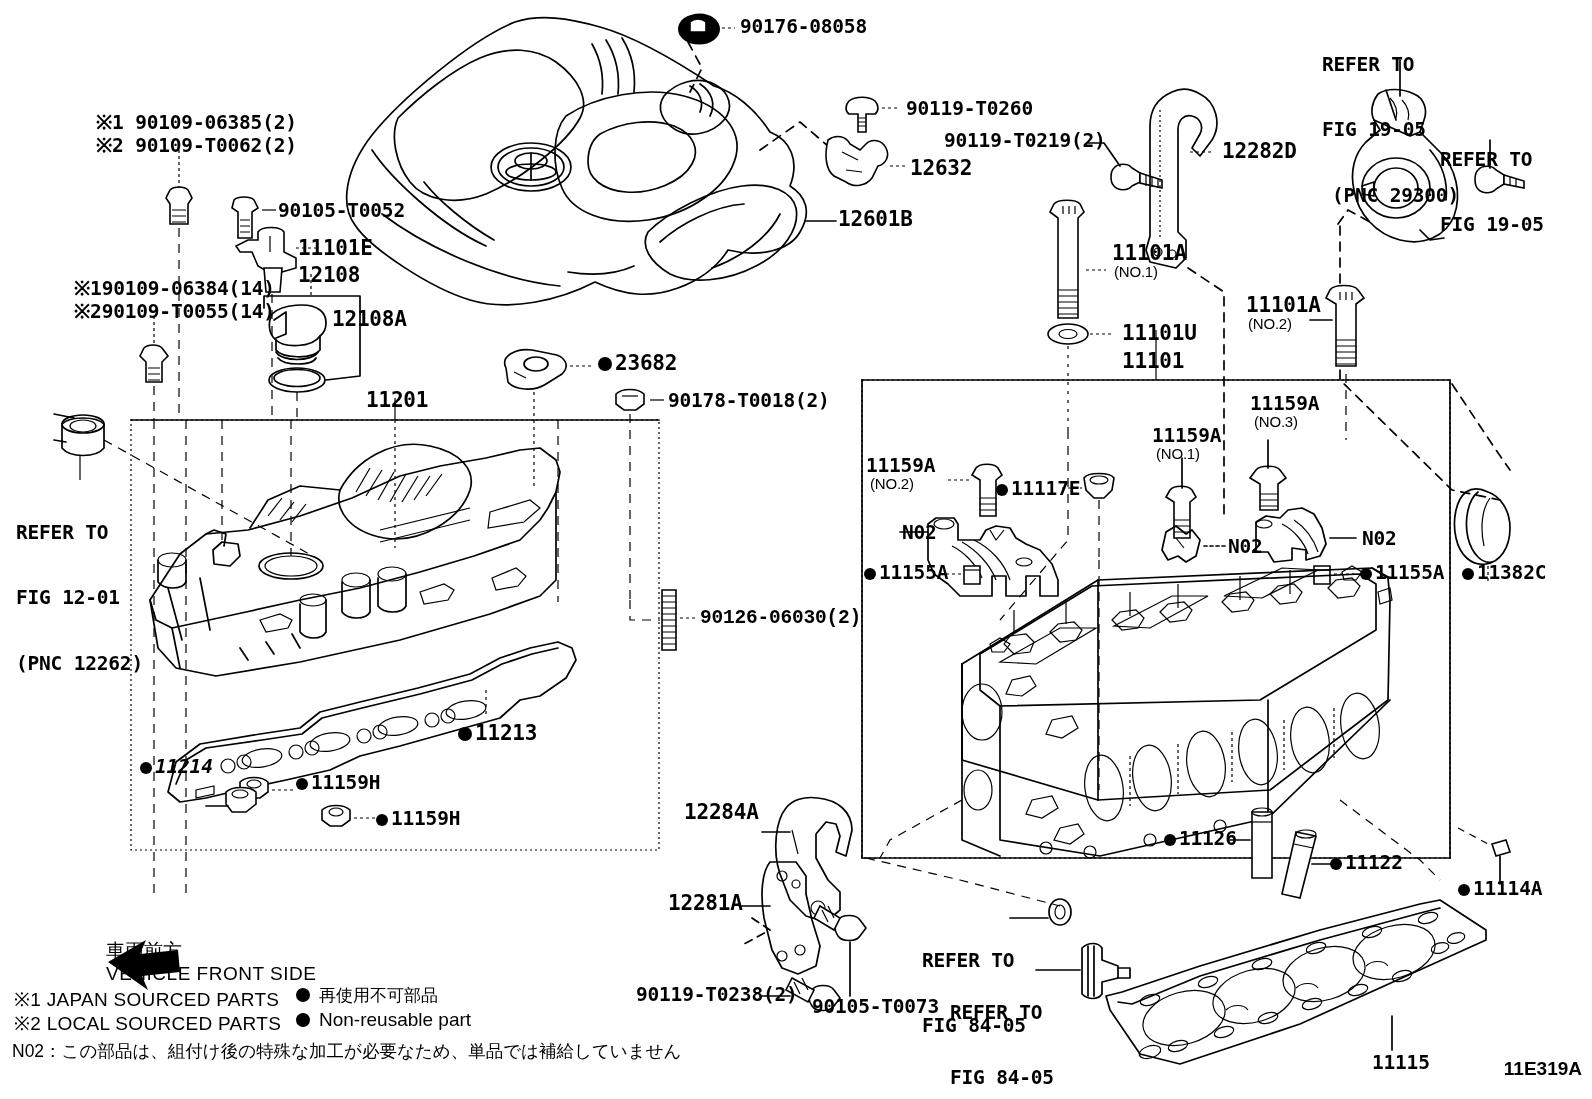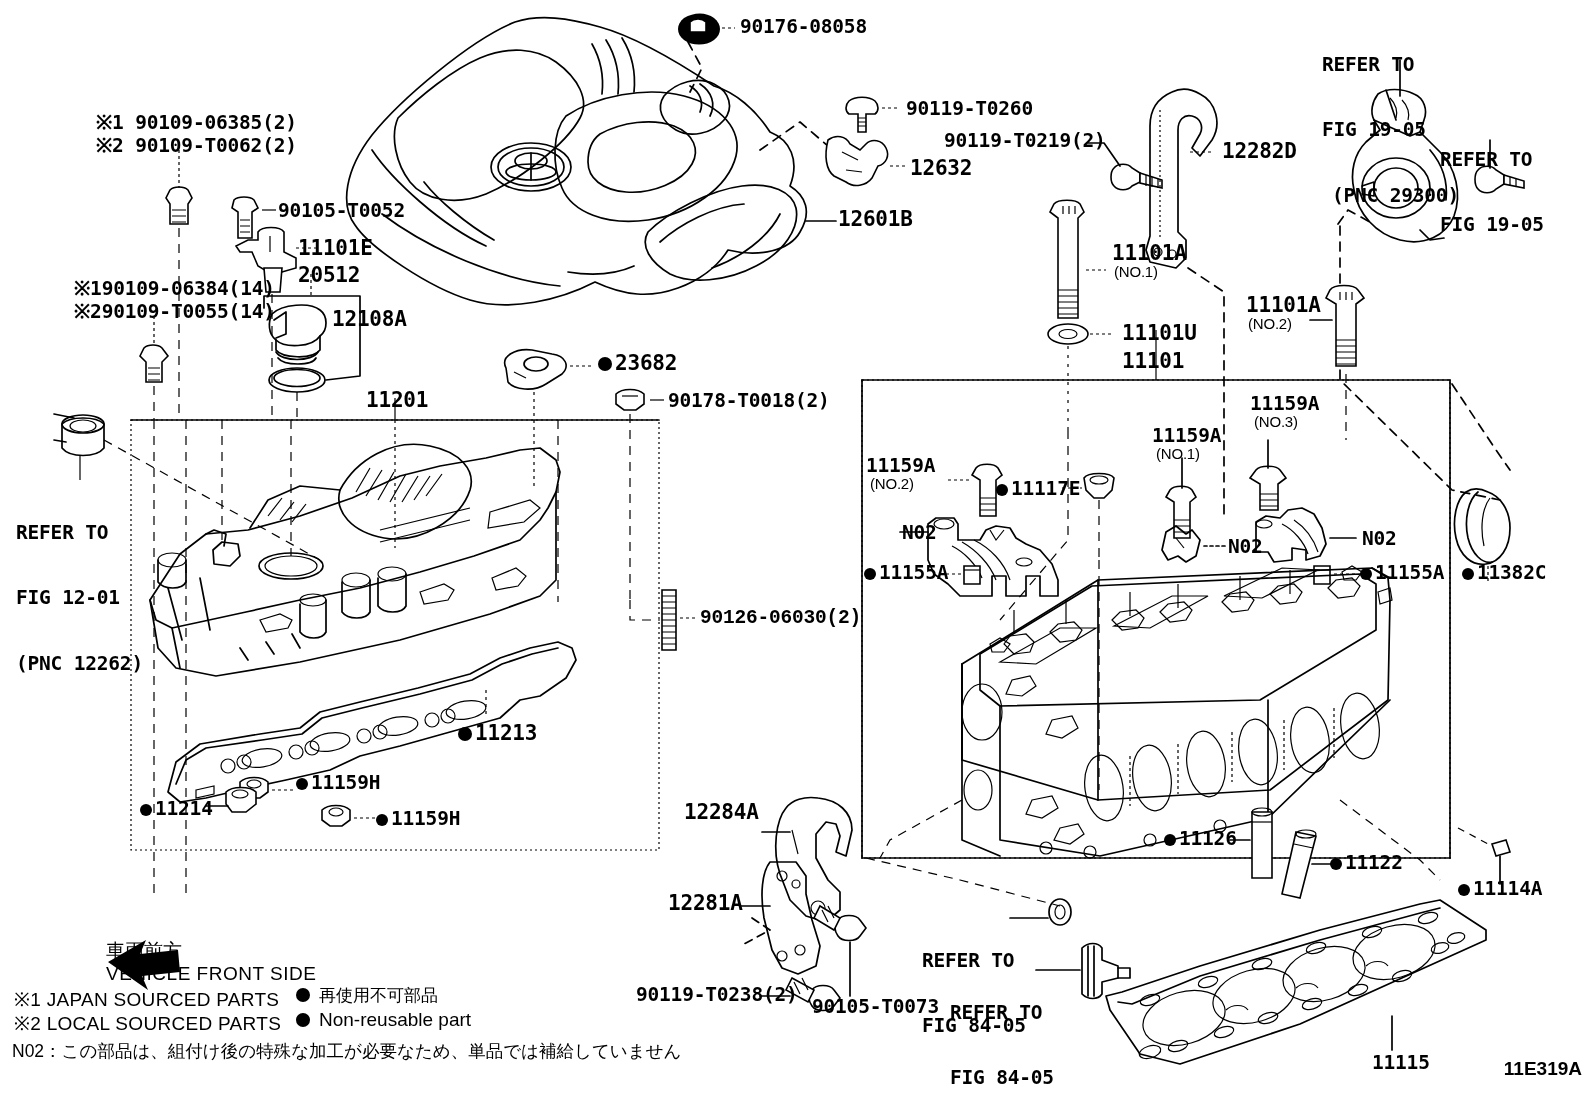--- a/index.html
+++ b/index.html
@@ -588,32 +588,32 @@
   <div class="lbl s22" style="left:838px;top:208px;">12601B</div>
   <div class="lbl s22" style="left:1222px;top:140px;">12282D</div>
 
   <div class="lbl s20" style="left:96px;top:112px;">※1 90109-06385(2)</div>
   <div class="lbl s20" style="left:96px;top:135px;">※2 90109-T0062(2)</div>
   <div class="lbl s20" style="left:74px;top:278px;">※190109-06384(14)</div>
   <div class="lbl s20" style="left:74px;top:301px;">※290109-T0055(14)</div>
 
   <div class="lbl s20" style="left:278px;top:200px;">90105-T0052</div>
   <div class="lbl s22" style="left:298px;top:237px;">11101E</div>
-  <div class="lbl s22" style="left:298px;top:264px;">20512</div>
+  <div class="lbl s22" style="left:298px;top:264px;">12108</div>
   <div class="lbl s22" style="left:332px;top:308px;">12108A</div>
 
   <div class="lbl s22" style="left:598px;top:352px;"><span class="dot"></span><span>23682</span></div>
   <div class="lbl s20" style="left:668px;top:390px;">90178-T0018(2)</div>
   <div class="lbl s22" style="left:366px;top:389px;">11201</div>
   <div class="lbl s20" style="left:700px;top:608px;font-family:Liberation Mono, monospace;">90126-06030(2)</div>
 
   <div class="lbl s22" style="left:458px;top:722px;"><span class="dot"></span><span>11213</span></div>
   <div class="lbl s20" style="left:296px;top:772px;"><span class="dot dot-sm"></span><span>11159H</span></div>
   <div class="lbl s20" style="left:376px;top:808px;"><span class="dot dot-sm"></span><span>11159H</span></div>
-  <div class="lbl s20" style="left:140px;top:798px;"><span class="dot dot-sm"></span><span>11214</span></div>
+  <div class="lbl s20" style="left:140px;top:756px;font-style:italic;"><span class="dot dot-sm"></span><span>11214</span></div>
 
   <div class="lbl s22" style="left:1112px;top:242px;">11101A</div>
   <div class="lbl sub" style="left:1114px;top:264px;">(NO.1)</div>
   <div class="lbl s22" style="left:1246px;top:294px;">11101A</div>
   <div class="lbl sub" style="left:1248px;top:316px;">(NO.2)</div>
   <div class="lbl s22" style="left:1122px;top:322px;">11101U</div>
   <div class="lbl s22" style="left:1122px;top:350px;">11101</div>
 
   <div class="lbl s20" style="left:1152px;top:425px;">11159A</div>
   <div class="lbl sub" style="left:1156px;top:446px;">(NO.1)</div>

